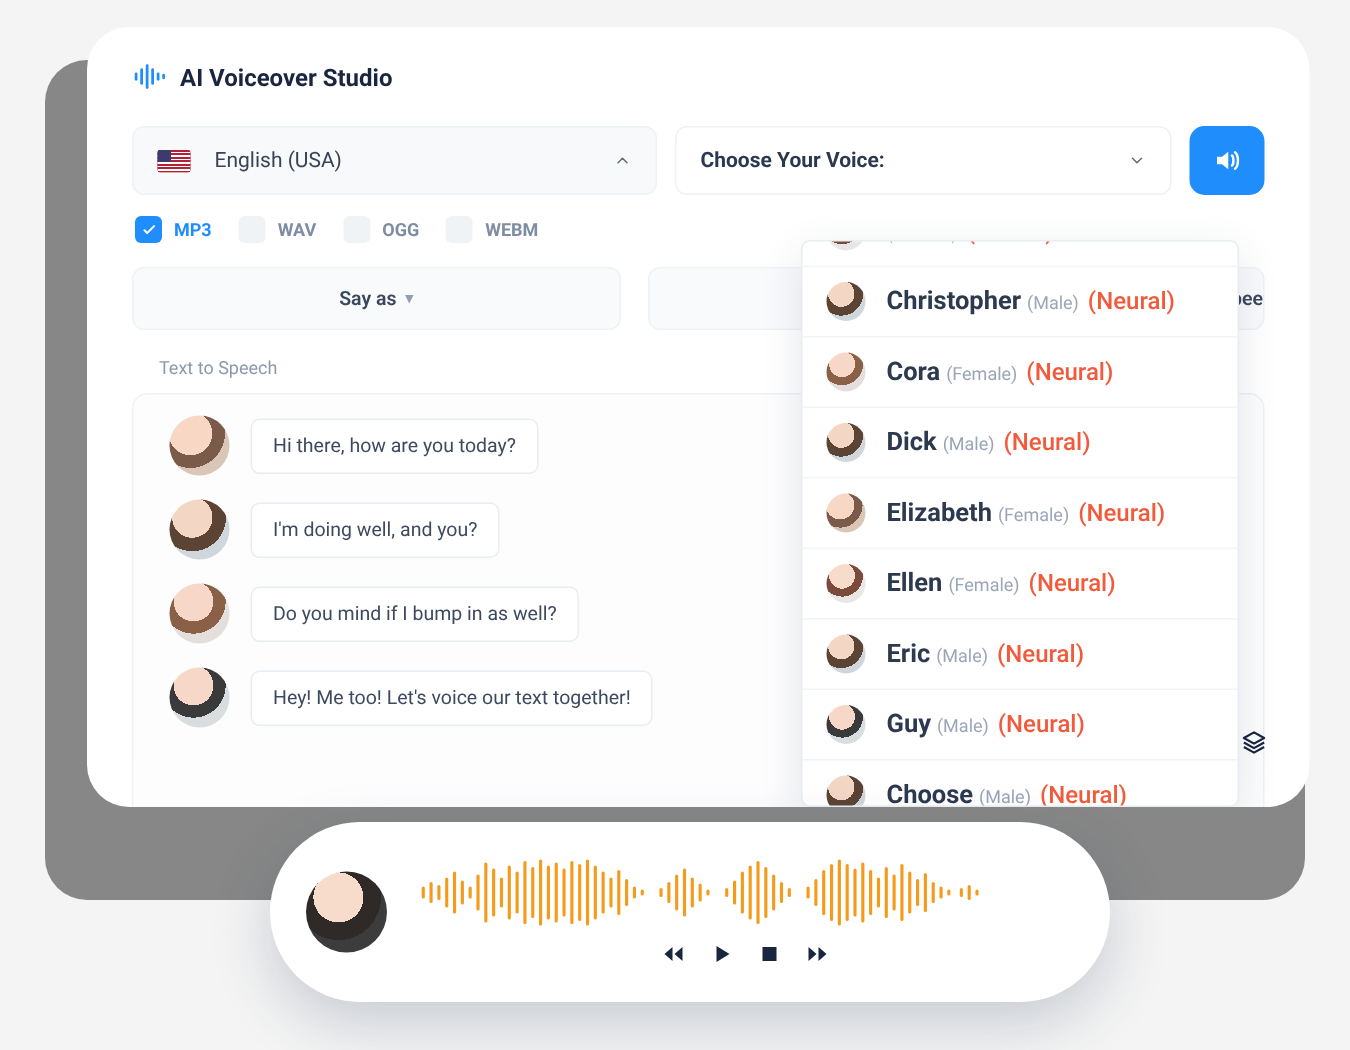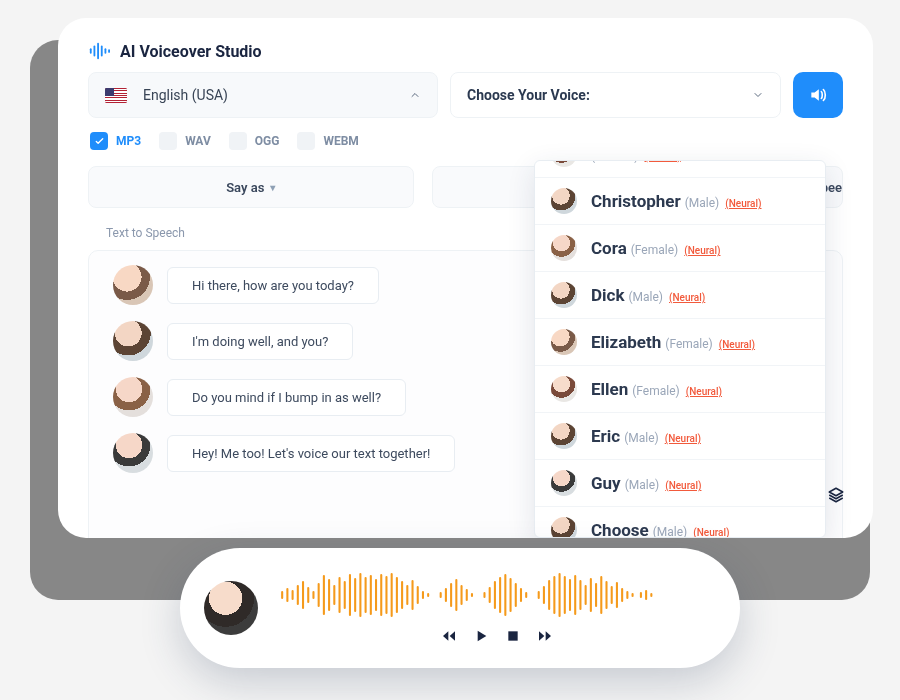--- a/index.html
+++ b/index.html
@@ -13,21 +13,21 @@
   }
   .main-card {
     position: absolute;
     top: 18px; left: 58px;
     width: 815px; height: 520px;
     background: #ffffff;
     border-radius: 28px;
     padding: 22px 30px;
     overflow: hidden;
   }
-  .header { display: flex; align-items: center; gap: 10px; margin-bottom: 10px; }
+  .header { display: flex; align-items: center; gap: 10px; margin-bottom: 22px; }
   .logo-icon { width: 22px; height: 22px; display:flex; align-items:center; justify-content:center; }
   .logo-icon svg { width: 22px; height: 22px; }
   .app-title { font-size: 16px; font-weight: 700; color: #1a2540; }
   .toolbar-row { display: flex; gap: 12px; margin-bottom: 14px; align-items:center; }
   .lang-select {
     flex: 0 0 350px; height: 46px;
     background: #f7f9fb; border: 1px solid #eef2f5; border-radius: 8px;
     display: flex; align-items: center; padding: 0 16px; gap: 8px;
     justify-content: space-between;
     cursor: pointer;
@@ -63,39 +63,39 @@
     flex:1; height:42px; background:#f9fafc; border:1px solid #eef2f5; border-radius:8px;
     display:flex; align-items:center; justify-content:center; gap:6px;
     font-size:13px; font-weight:600; color:#3a475c; cursor:pointer;
   }
   .action-tab.right { flex:0 0 68px; justify-content:flex-end; padding-right:0; overflow:hidden; }
   .section-label { font-size:12px; color:#8b98ad; margin:0 0 10px 18px; }
   .tts-panel { background:#fdfdfe; border:1px solid #eef2f5; border-radius:10px; padding:14px 10px 60px 10px; }
   .msg { display:flex; align-items:center; gap:14px; margin-bottom:16px; padding-left:14px; }
   .avatar { width:40px; height:40px; border-radius:50%; flex:0 0 40px; }
   .bubble {
-    background:#fff; border:1px solid #e8edf2; border-radius:6px; padding:10px 24px;
+    background:#fff; border:1px solid #e8edf2; border-radius:6px; padding:10px 14px;
     font-size:13px; color:#3d4a5e;
   }
   
   .voice-dropdown {
     position:absolute; top:142px; left:476px; width:292px; height:378px;
     background:#fff; border:1px solid #e8edf2; border-radius:6px;
     box-shadow: 0 8px 28px rgba(30,50,80,0.12);
     overflow:hidden;
   }
   .voice-item {
     display:flex; align-items:center; gap:14px; padding:10px 16px;
     border-bottom:1px solid #f1f4f7; cursor:pointer;
   }
   .voice-item.partial-top { padding-top:0; margin-top:-20px; }
   .vavatar { width:26px; height:26px; border-radius:50%; flex:0 0 26px; }
   .vname { font-size:17px; font-weight:700; color:#2c394f; }
   .vgender { font-size:12px; color:#9aa6b8; margin-left:0; font-weight:400;}
-  .vtype { font-size:10px; color:#f25a3c; margin-left:2px; font-weight:500;text-decoration:underline;}
+  .vtype { font-size:16px; color:#f25a3c; margin-left:2px; font-weight:500;}
   
   .player {
     position:absolute; left:180px; bottom:32px; width:560px; height:120px;
     background:#fff; border-radius:70px; box-shadow:0 14px 40px rgba(40,60,90,0.22);
     display:flex; align-items:center; padding:0 24px; gap:20px;
   }
   .player .pavatar { width:54px; height:54px; border-radius:50%; flex:0 0 54px; }
   .wave-area { flex:1; display:flex; flex-direction:column; align-items:center; gap:10px; }
   .waveform { width:100%; height:46px; }
   .controls { display:flex; align-items:center; gap:16px; }

